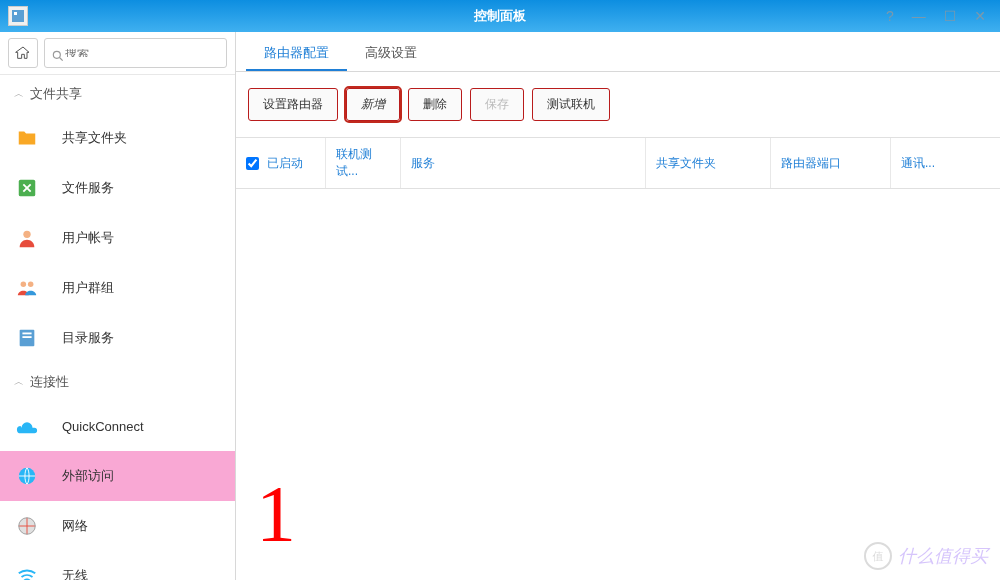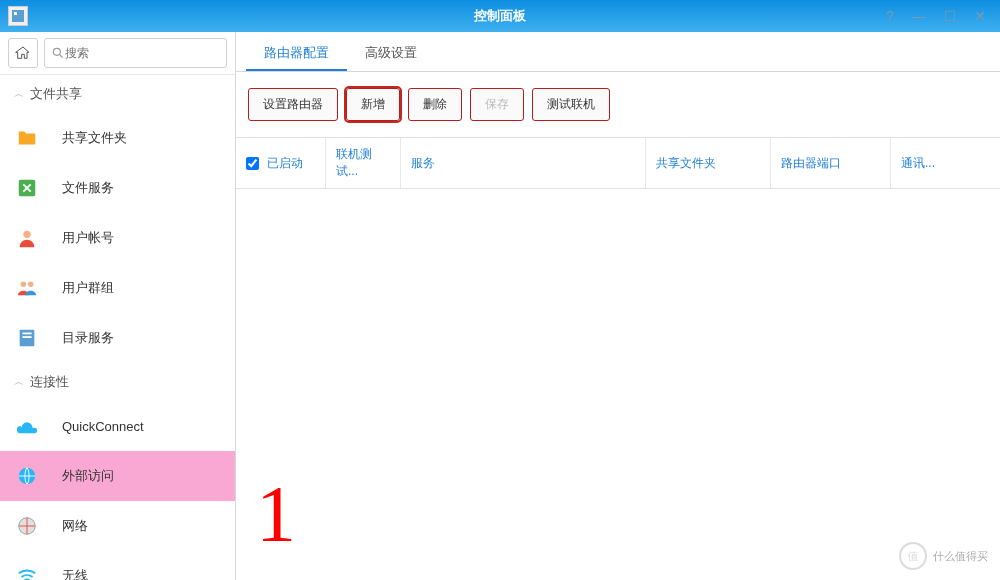--- a/index.html
+++ b/index.html
@@ -9,49 +9,49 @@
     .titlebar-icon { width: 20px; height: 20px; background: #f0f0f0; border: 1px solid #ccc; margin-left: 8px; display: flex; align-items: center; justify-content: center; }
     .titlebar-title { color: #fff; font-weight: bold; font-size: 13px; position: absolute; left: 50%; transform: translateX(-50%); }
     .titlebar-right { margin-left: auto; display: flex; gap: 18px; padding-right: 14px; color: #6a8aa0; }
     .tb-btn { cursor: pointer; font-size: 14px; color: #7a99ad; }
     
     .window-body { display: flex; height: calc(100% - 32px); background: #fff; }
     
     .sidebar { width: 236px; border-right: 1px solid #d8d8d8; display: flex; flex-direction: column; }
     .sidebar-top { display: flex; padding: 6px 8px; gap: 6px; border-bottom: 1px solid #e8e8e8; }
     .home-btn { width: 34px; height: 30px; border: 1px solid #d0d0d0; border-radius: 3px; display: flex; align-items: center; justify-content: center; cursor: pointer; background: #fff; }
-    .search-box { flex: 1; height: 30px; border: 1px solid #d0d0d0; border-radius: 3px; display: flex; align-items: center; padding: 10px 6px; background: #fff; }
+    .search-box { flex: 1; height: 30px; border: 1px solid #d0d0d0; border-radius: 3px; display: flex; padding: 10px 6px; background: #fff; }
     .search-box input { border: none; outline: none; flex: 1; font-size: 12px; color: #999; }
     
     .section-header { display: flex; align-items: center; padding: 10px 14px; color: #555; font-size: 13px; cursor: pointer; gap: 6px; }
     .chevron { color: #888; font-size: 10px; }
     
     .nav-item { display: flex; align-items: center; padding: 14px 16px; gap: 24px; cursor: pointer; font-size: 13px; color: #333; }
     .nav-item.active { background: #f9a8d4; }
     .nav-icon { width: 22px; height: 22px; display: flex; align-items: center; justify-content: center; flex-shrink: 0; }
     
     .content { flex: 1; display: flex; flex-direction: column; position: relative; }
     .tabs { display: flex; border-bottom: 1px solid #d8d8d8; padding: 0 10px; height: 40px; }
     .tab { padding: 12px 18px; font-size: 13px; color: #555; cursor: pointer; border-bottom: 2px solid transparent; }
     .tab.active { color: #1f7fd6; border-bottom-color: #1f7fd6; font-weight: 500; }
     
     .toolbar { display: flex; gap: 8px; padding: 16px 12px; }
     .btn { padding: 7px 14px; border: 1px solid #b91c1c; border-radius: 3px; background: #fafafa; font-size: 12px; cursor: pointer; color: #333; }
     .btn.disabled { color: #bbb; cursor: not-allowed; }
-    .btn.highlighted { outline: 2px solid #c1291e; outline-offset: 0; }
+    .btn.highlighted { outline: 2px solid #c1291e; outline-offset: 0; font-style: italic; }
     
     .table-header { display: flex; border-top: 1px solid #e0e0e0; border-bottom: 1px solid #e0e0e0; background: #fff; }
     .th { padding: 8px 10px; font-size: 12px; color: #1f7fd6; border-right: 1px solid #e8e8e8; cursor: pointer; display: flex; align-items: center; gap: 4px; }
     .th:first-child input { margin-right: 4px; }
     
     .big-number { position: absolute; left: 20px; bottom: 20px; font-size: 80px; color: #ff0000; font-family: serif; font-weight: normal; }
     
     .watermark { position: absolute; right: 12px; bottom: 10px; display: flex; align-items: center; gap: 6px; opacity: 0.35; }
     .watermark-circle { width: 28px; height: 28px; border-radius: 50%; border: 2px solid #999; display: flex; align-items: center; justify-content: center; font-size: 11px; color: #999; }
-    .watermark-text { font-size: 11px; color: #000000; }
+    .watermark-text { font-size: 18px; color: #8b5cf6; font-style: italic; }
   </style>
 </head>
 <body>
 
 <div class="titlebar">
   <div class="titlebar-icon">
     <svg width="12" height="12" viewBox="0 0 12 12">
         <rect width="12" height="12" fill="#5a9fd4"></rect>
         <rect x="2" y="2" width="3" height="3" fill="#fff"></rect>
       </svg>

